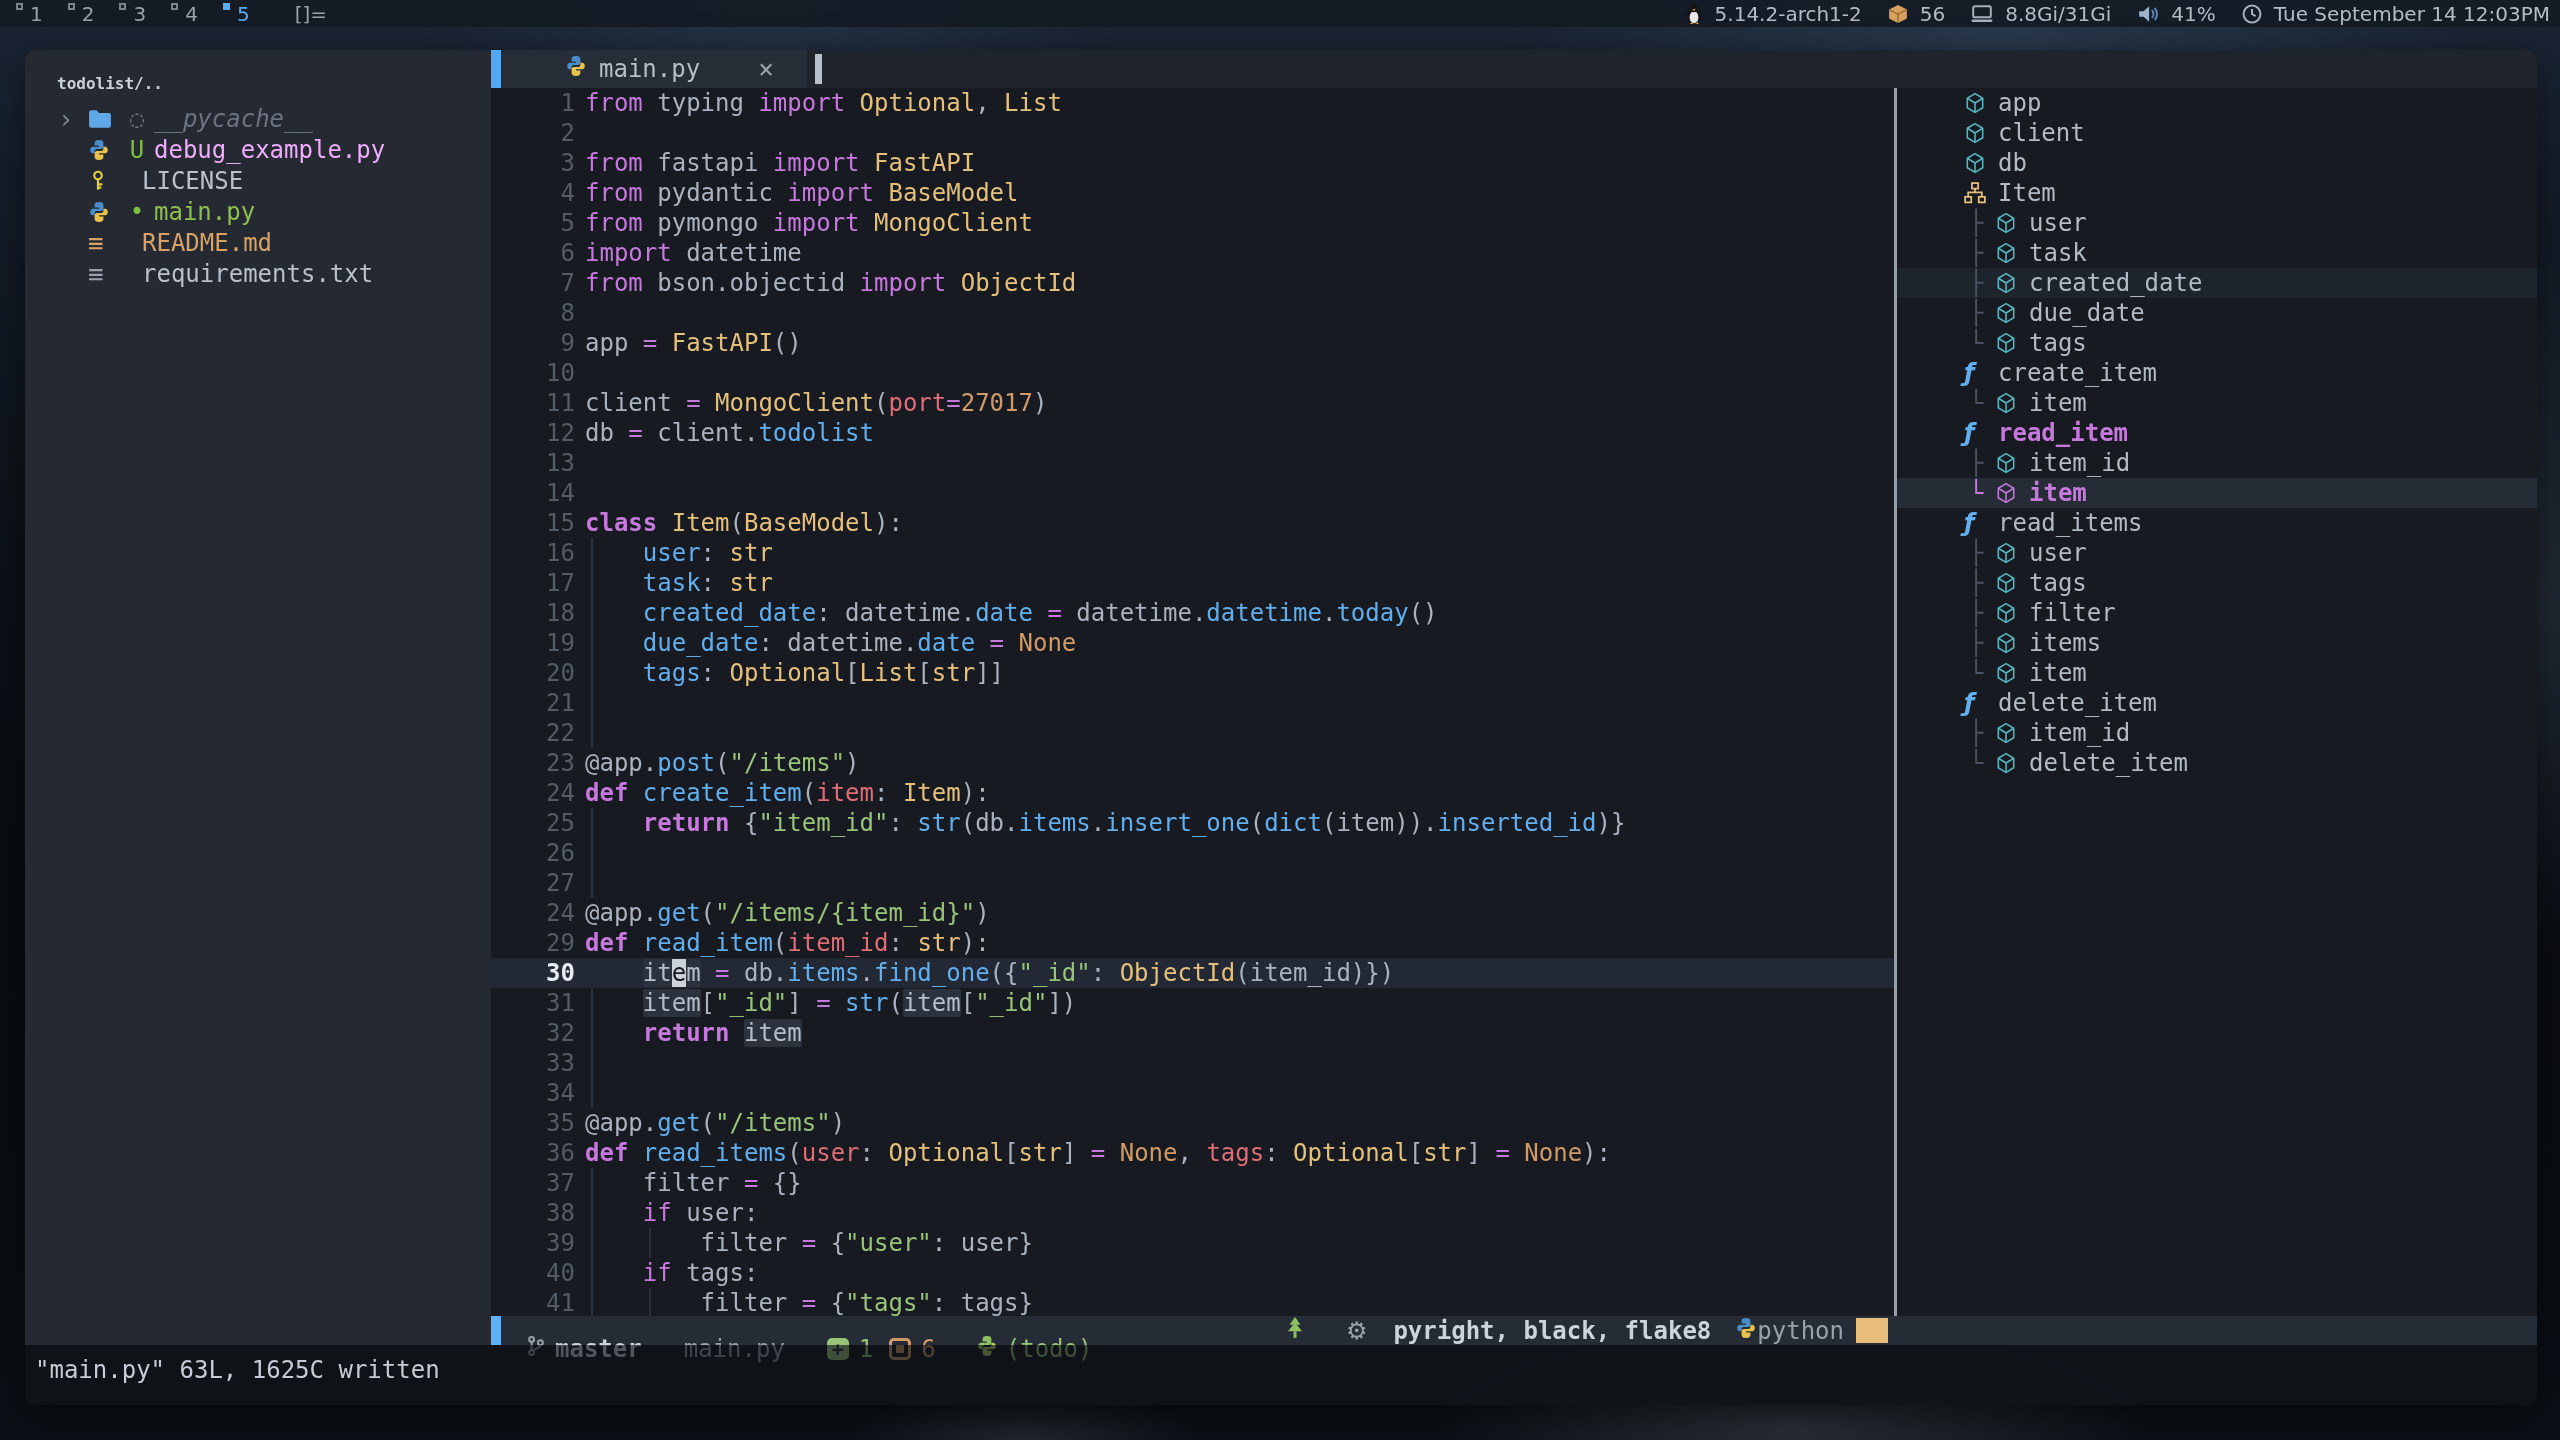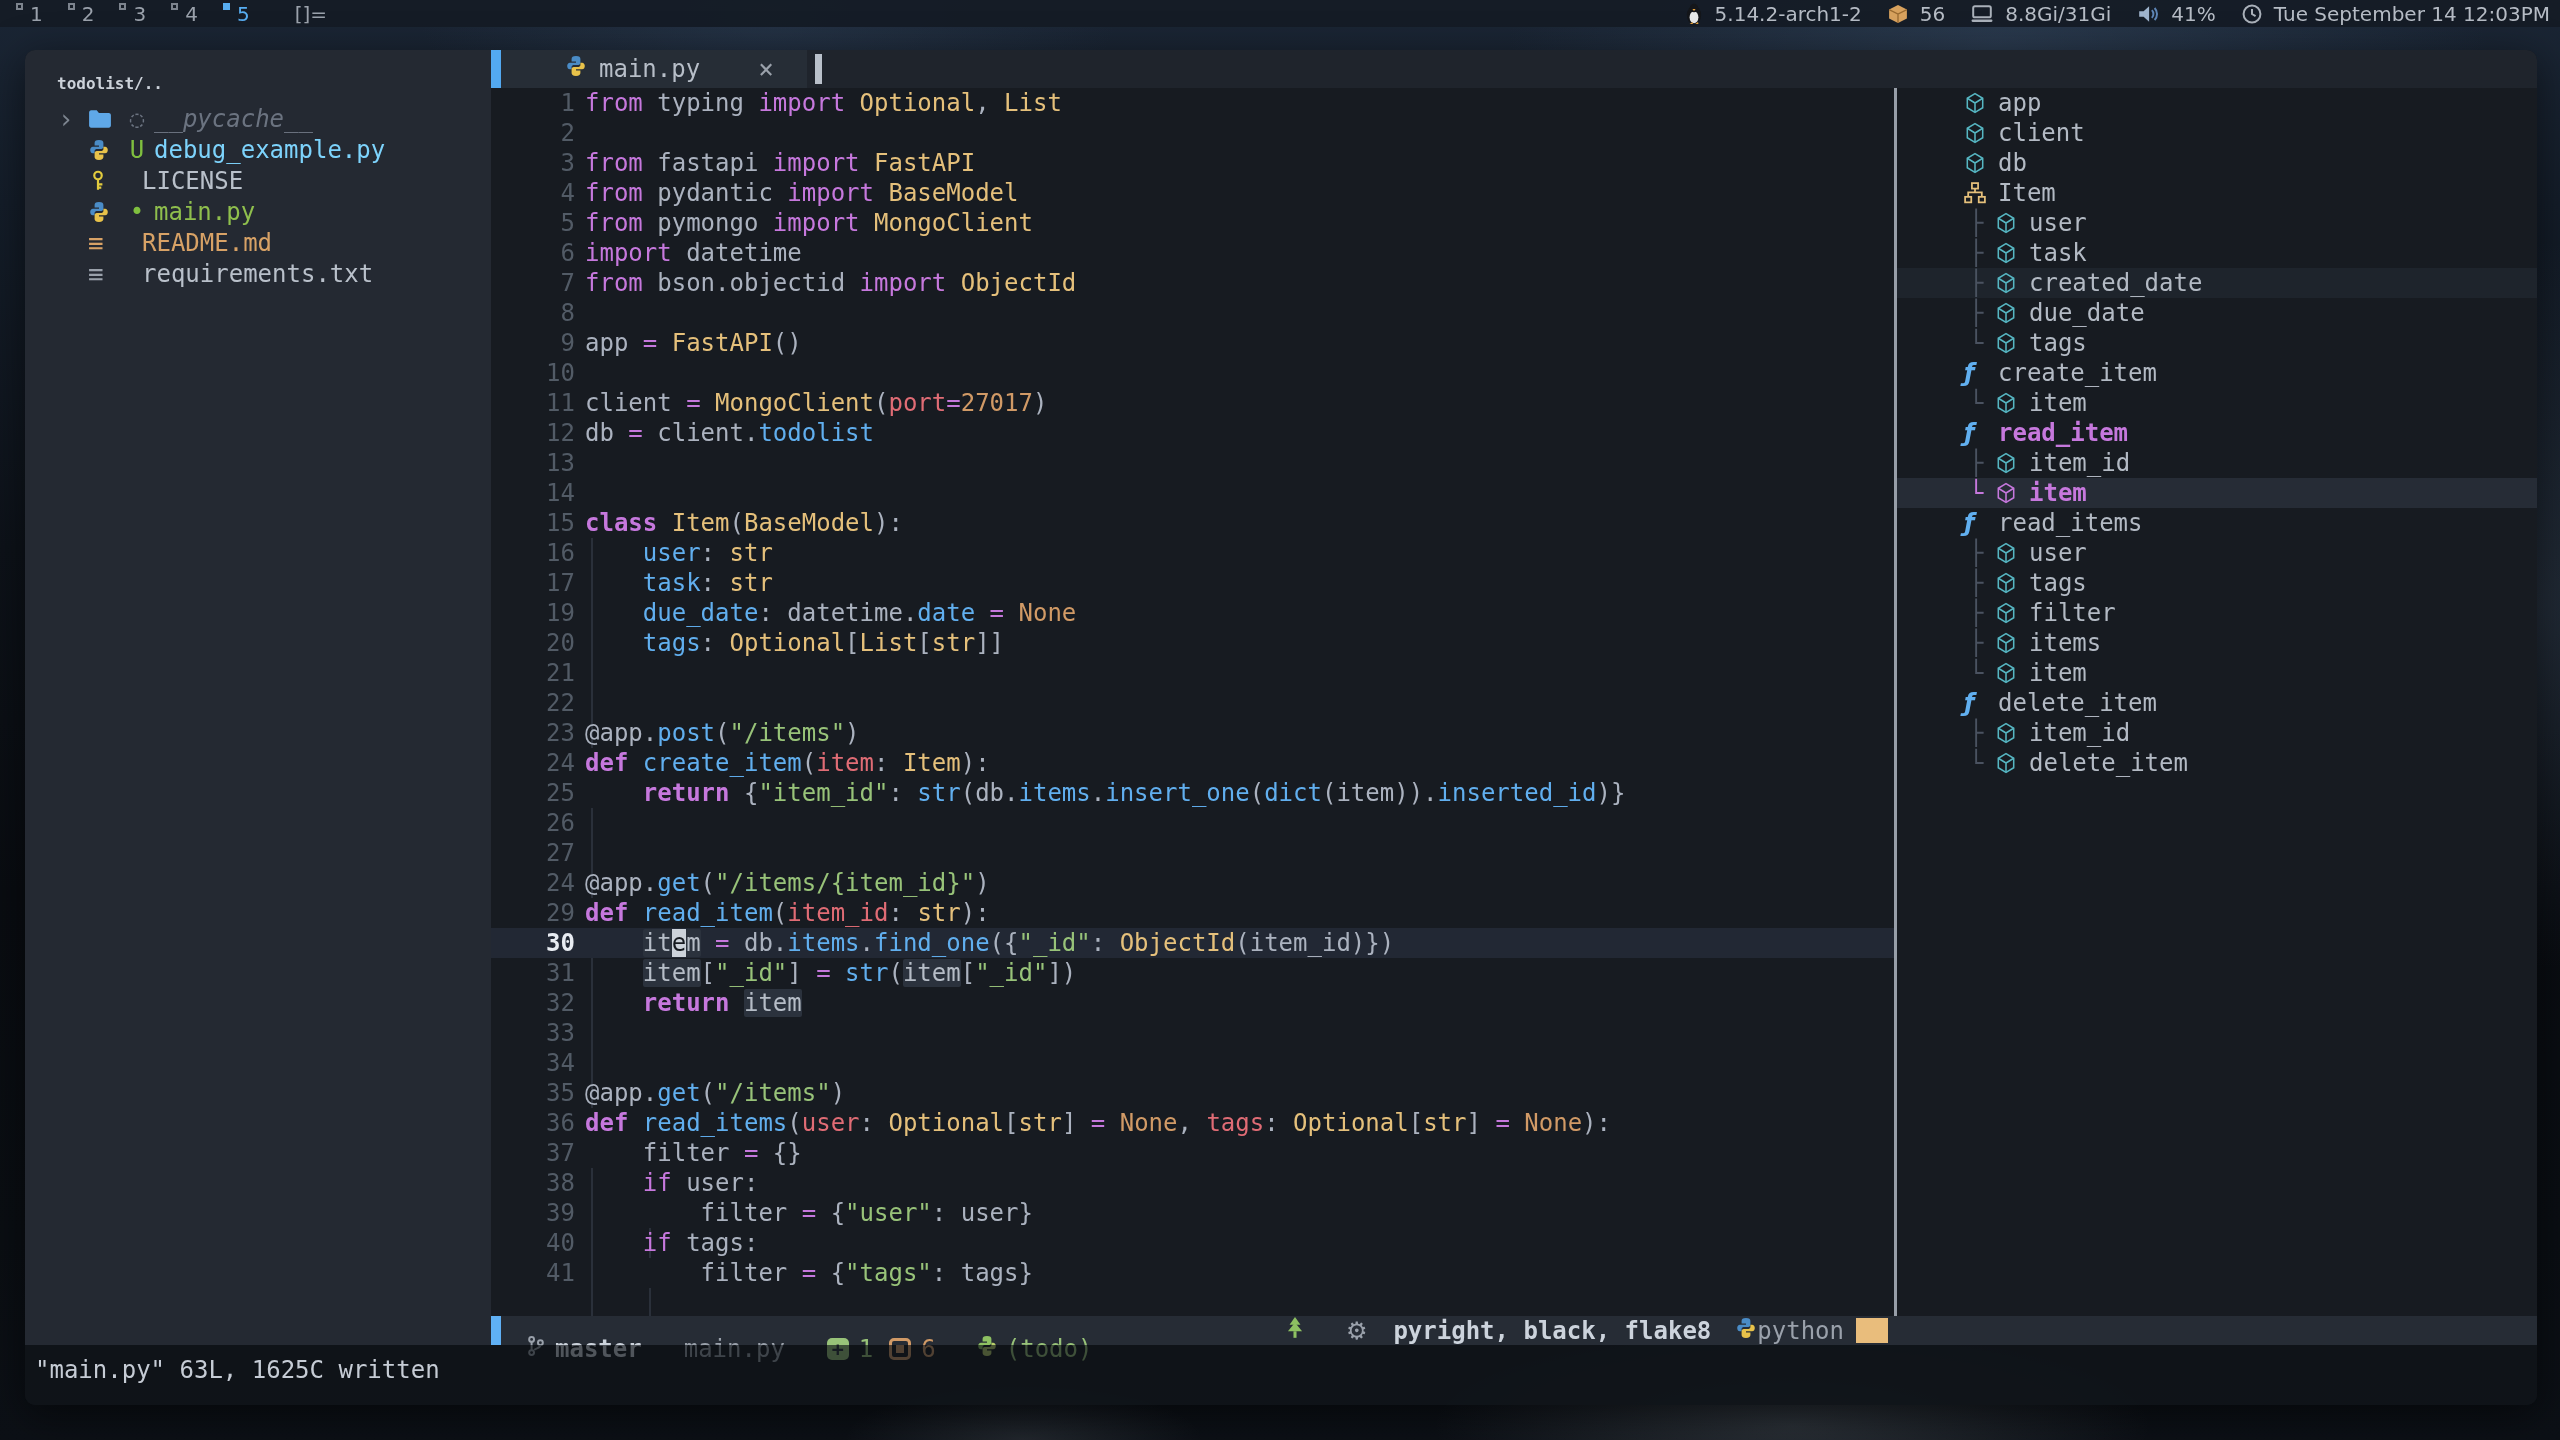--- a/index.html
+++ b/index.html
@@ -56,21 +56,21 @@
   
   .tree-title{margin:24px 0 10px 32px;font-size:16px;font-weight:bold;color:#ccd2da;}
   .trow{display:flex;align-items:center;height:31px;padding-left:33px;font-size:24px;color:#b9c0ca;}
   .trow .exp{width:30px;color:#7d8590;font-size:26px;}
   .trow .ticon{width:34px;display:flex;align-items:center;}
   .trow .tmark{width:30px;text-align:center;}
   .lbl-plain{margin-left:20px;}
   .lbl-marked{margin-left:2px;}
   .st-ignored{color:#6b7380;font-style:italic;}
   .mk-ignored{color:#6b7380;}
-  .st-untracked{color:#7dd3fc;}
+  .st-untracked{color:#f0abfc;}
   .st-modified{color:#8fbf4d;}
   .mk-green{color:#7fbf3f;}
   .st-readme{color:#d8a266;}
   .ic-lines{font-size:26px;line-height:20px;}
   
   .crow{display:flex;height:30px;line-height:30px;font-size:24px;position:relative;z-index:1;}
   .crow-cur{background:#222834;}
   .lnum{width:84px;flex:none;text-align:right;color:#525b66;}
   .lnum-cur{color:#e8ecf2;font-weight:bold;}
   .lcode{margin-left:10px;white-space:pre;}
@@ -317,20 +317,24 @@
             <span class="lnum">15</span>
             <span class="lcode"><span class="seg-kb">class</span><span class="seg-t"> Item</span><span class="seg-f">(</span><span class="seg-t">BaseModel</span><span class="seg-f">):</span></span>
           </div>
           <div class="crow">
             <span class="lnum">16</span>
             <span class="lcode"><span class="seg-f">    </span><span class="seg-b">user</span><span class="seg-f">: </span><span class="seg-t">str</span></span>
           </div>
           <div class="crow">
             <span class="lnum">17</span>
             <span class="lcode"><span class="seg-f">    </span><span class="seg-b">task</span><span class="seg-f">: </span><span class="seg-t">str</span></span>
+          </div>
+          <div class="crow">
+            <span class="lnum">18</span>
+            <span class="lcode"><span class="seg-f">    </span><span class="seg-b">created_date</span><span class="seg-f">: datetime.</span><span class="seg-b">date</span><span class="seg-f"> </span><span class="seg-k">=</span><span class="seg-f"> datetime.</span><span class="seg-b">datetime</span><span class="seg-f">.</span><span class="seg-b">today</span><span class="seg-f">()</span></span>
           </div>
           <div class="crow">
             <span class="lnum">19</span>
             <span class="lcode"><span class="seg-f">    </span><span class="seg-b">due_date</span><span class="seg-f">: datetime.</span><span class="seg-b">date</span><span class="seg-f"> </span><span class="seg-k">=</span><span class="seg-o"> None</span></span>
           </div>
           <div class="crow">
             <span class="lnum">20</span>
             <span class="lcode"><span class="seg-f">    </span><span class="seg-b">tags</span><span class="seg-f">: </span><span class="seg-t">Optional</span><span class="seg-f">[</span><span class="seg-t">List</span><span class="seg-f">[</span><span class="seg-t">str</span><span class="seg-f">]]</span></span>
           </div>
           <div class="crow">

